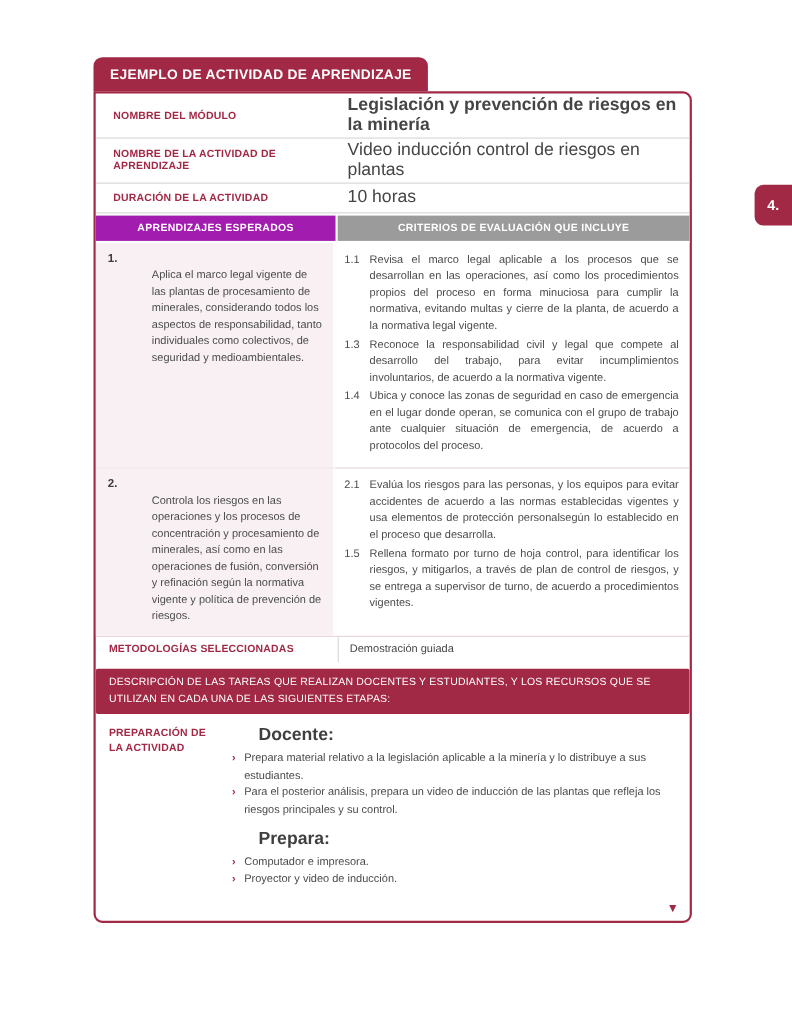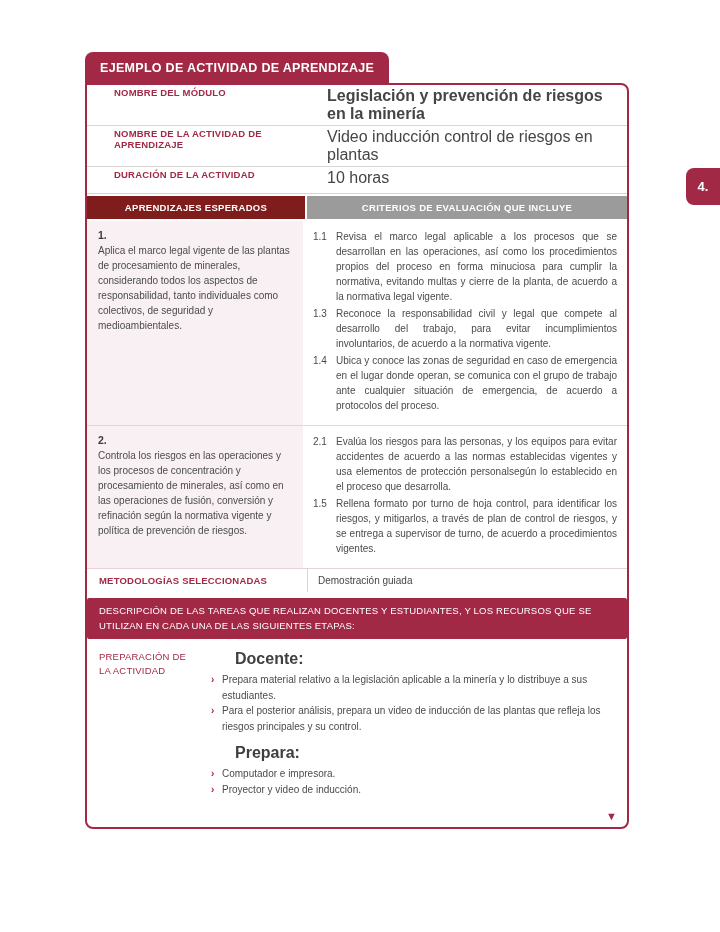--- a/index.html
+++ b/index.html
@@ -17,61 +17,61 @@
     border-radius:8px 8px 0 0;
   }
 
   
   .table{
     border:2px solid #A22945;border-radius:0 8px 8px 8px;background:#fff;
     overflow:hidden;
   }
 
   
-  .info-row{display:flex;border-bottom:1px solid #d6d6d6;
-    min-height:22px;padding:2px 15px;}
+  .info-row{display:flex;align-items:center;border-bottom:1px solid #d6d6d6;
+    min-height:22px;padding:2px 4px;}
   .info-label{flex:0 0 213px;padding-left:12px;color:#A22945;font-weight:bold;
     font-size:9.5px;letter-spacing:.2px;}
   .info-value{flex:1;font-size:16px;color:#454545;font-weight:bold;}
   .info-row:nth-child(n+2) .info-value{font-weight:normal;}
 
   
   .col-headers{display:flex;border-bottom:2px solid #fff;margin-top:2px;}
   .col-h{color:#fff;font-weight:bold;font-size:9.5px;letter-spacing:.3px;
     display:flex;align-items:center;justify-content:center;height:23px;}
-  .col-h.left{flex:0 0 218px;background:#7f1d1d;margin-right:2px;}
+  .col-h.left{flex:0 0 218px;background:#a21caf;margin-right:2px;}
   .col-h.right{flex:1;background:#9B9B9B;}
 
   
   .learn-row{display:flex;border-bottom:1px solid #e8d2d8;}
   .obj-cell{flex:0 0 218px;background:#F8F0F2;border-right:2px solid #fff;
     padding:8px 9px 10px 11px;box-sizing:border-box;}
   .obj-num{font-weight:bold;font-size:10.5px;color:#3c3c3c;margin-bottom:2px;}
-  .obj-text{font-size:10px;line-height:1.5;color:#4b4b4b;}
+  .obj-text{font-size:10px;line-height:1.5;color:#4b4b4b;margin-left:40px;}
   .crit-cell{flex:1;padding:8px 10px 10px 8px;}
   .crit{display:flex;margin-bottom:2px;}
   .crit-num{flex:0 0 23px;font-size:10px;color:#4b4b4b;line-height:1.5;}
   .crit-text{flex:1;font-size:10px;line-height:1.5;color:#4b4b4b;text-align:justify;}
 
   
   .method-row{display:flex;align-items:flex-start;min-height:26px;}
   .m-label{flex:0 0 208px;padding:6px 0 6px 12px;color:#A22945;font-weight:bold;
     font-size:9.5px;letter-spacing:.2px;border-right:1px solid #d6d6d6;}
   .m-value{flex:1;padding:6px 0 6px 10px;font-size:10px;color:#454545;}
 
   
   .banner{
     background:#A22945;color:#fff;font-weight:normal;font-size:9.5px;
     letter-spacing:.2px;line-height:1.55;padding:6px 12px;margin:3px 0;
     border-radius:2px;
   }
 
   
   .prep-row{display:flex;position:relative;min-height:128px;}
-  .p-label{flex:0 0 96px;padding:8px 8px 20px 12px;color:#A22945;font-weight:normal;
+  .p-label{flex:0 0 96px;padding:8px 8px 20px 12px;color:#A22945;font-weight:bold;
     font-size:9.5px;line-height:1.45;letter-spacing:.2px;}
   .p-content{flex:1;padding:8px 20px 20px 8px;}
   .p-group{margin-bottom:10px;}
   .p-heading{font-size:16px;color:#3f3f3f;font-weight:bold;margin-bottom:4px;padding-left:24px;}
   .p-item{display:flex;font-size:10px;line-height:1.55;color:#4b4b4b;}
   .p-bullet{flex:0 0 11px;color:#A22945;font-weight:bold;}
   .p-item-text{flex:1;}
   .cont-arrow{position:absolute;right:10px;bottom:5px;color:#A22945;font-size:11px;}
 
   

